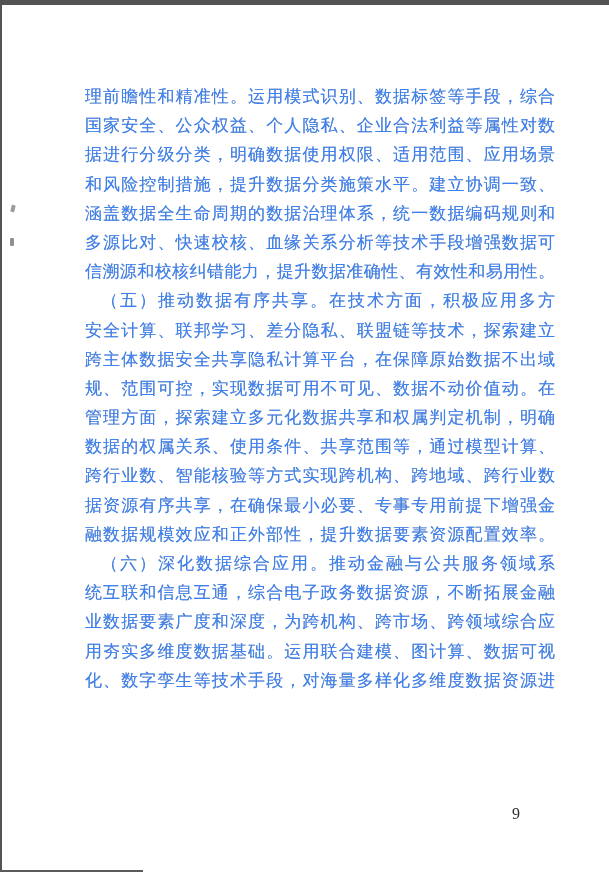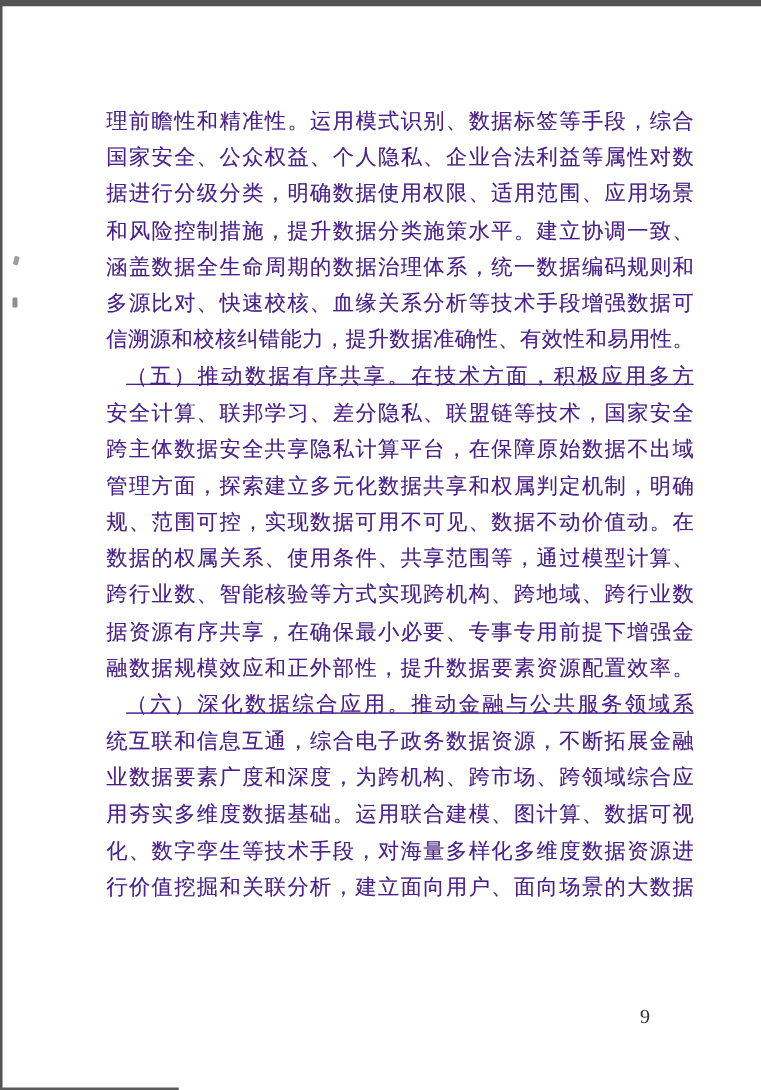--- a/index.html
+++ b/index.html
@@ -45,30 +45,29 @@
   .text-block {
     position: absolute;
     left: 85px;
     top: 82px;
     width: 470px;
   }
   .line {
     font-size: 17px;
     line-height: 29.2px;
     height: 29.2px;
-    color: #4c1d95;
+    color: #3b82f6;
     text-align: justify;
     text-align-last: justify;
     text-shadow: 0 0 0.5px rgba(40,40,40,0.45);
     white-space: normal;
     overflow: hidden;
   }
   .line.indent {
     padding-left: 16px;
-    text-decoration: underline;
   }
   .page-num {
     position: absolute;
     left: 512px;
     top: 804px;
     font-size: 16px;
     line-height: 20px;
     color: #2e2e2e;
   }
 </style>
@@ -83,29 +82,28 @@
 
 <div class="text-block">
   <div class="line">理前瞻性和精准性。运用模式识别、数据标签等手段，综合</div>
   <div class="line">国家安全、公众权益、个人隐私、企业合法利益等属性对数</div>
   <div class="line">据进行分级分类，明确数据使用权限、适用范围、应用场景</div>
   <div class="line">和风险控制措施，提升数据分类施策水平。建立协调一致、</div>
   <div class="line">涵盖数据全生命周期的数据治理体系，统一数据编码规则和</div>
   <div class="line">多源比对、快速校核、血缘关系分析等技术手段增强数据可</div>
   <div class="line">信溯源和校核纠错能力，提升数据准确性、有效性和易用性。</div>
   <div class="line indent">（五）推动数据有序共享。在技术方面，积极应用多方</div>
-  <div class="line">安全计算、联邦学习、差分隐私、联盟链等技术，国家安全</div>
+  <div class="line">安全计算、联邦学习、差分隐私、联盟链等技术，探索建立</div>
   <div class="line">跨主体数据安全共享隐私计算平台，在保障原始数据不出域</div>
+  <div class="line">规、范围可控，实现数据可用不可见、数据不动价值动。在</div>
   <div class="line">管理方面，探索建立多元化数据共享和权属判定机制，明确</div>
-  <div class="line">规、范围可控，实现数据可用不可见、数据不动价值动。在</div>
   <div class="line">数据的权属关系、使用条件、共享范围等，通过模型计算、</div>
   <div class="line">跨行业数、智能核验等方式实现跨机构、跨地域、跨行业数</div>
   <div class="line">据资源有序共享，在确保最小必要、专事专用前提下增强金</div>
   <div class="line">融数据规模效应和正外部性，提升数据要素资源配置效率。</div>
   <div class="line indent">（六）深化数据综合应用。推动金融与公共服务领域系</div>
   <div class="line">统互联和信息互通，综合电子政务数据资源，不断拓展金融</div>
   <div class="line">业数据要素广度和深度，为跨机构、跨市场、跨领域综合应</div>
   <div class="line">用夯实多维度数据基础。运用联合建模、图计算、数据可视</div>
   <div class="line">化、数字孪生等技术手段，对海量多样化多维度数据资源进</div>
-  <div class="line">行价值挖掘和关联分析，建立面向用户、面向场景的大数据</div>
 </div>
 
 <div class="page-num">9</div>
 
 </body></html>

